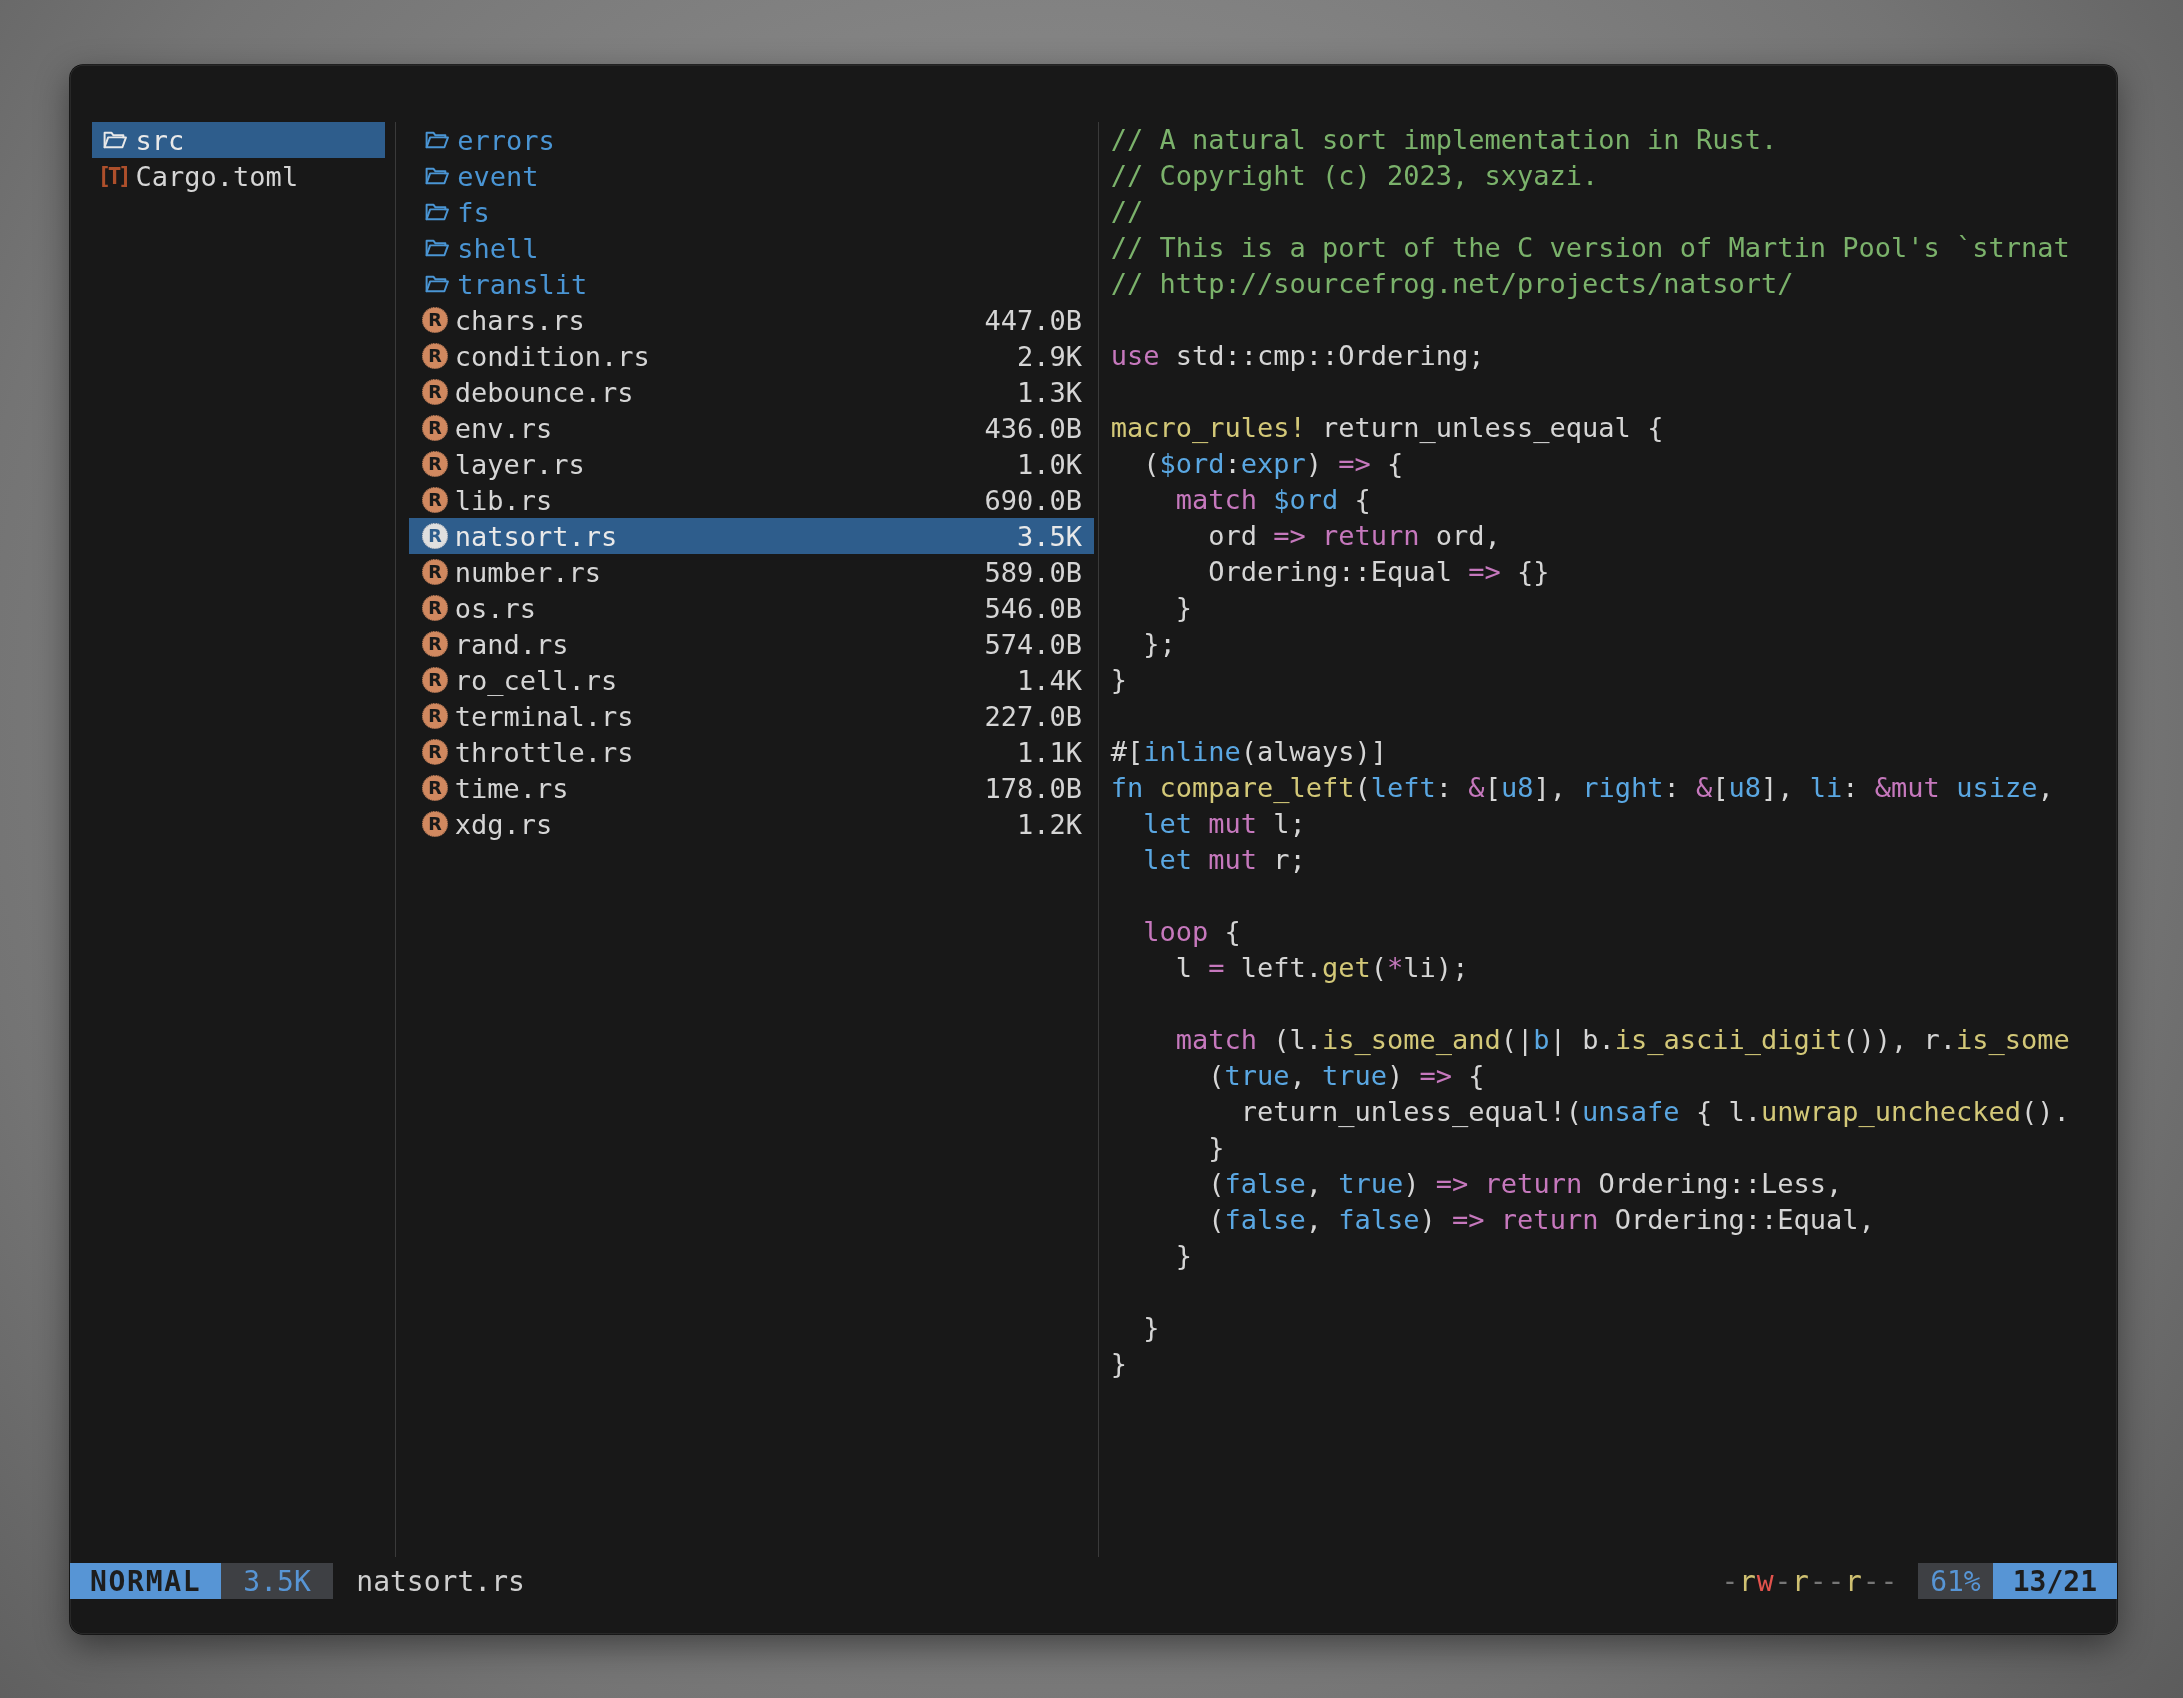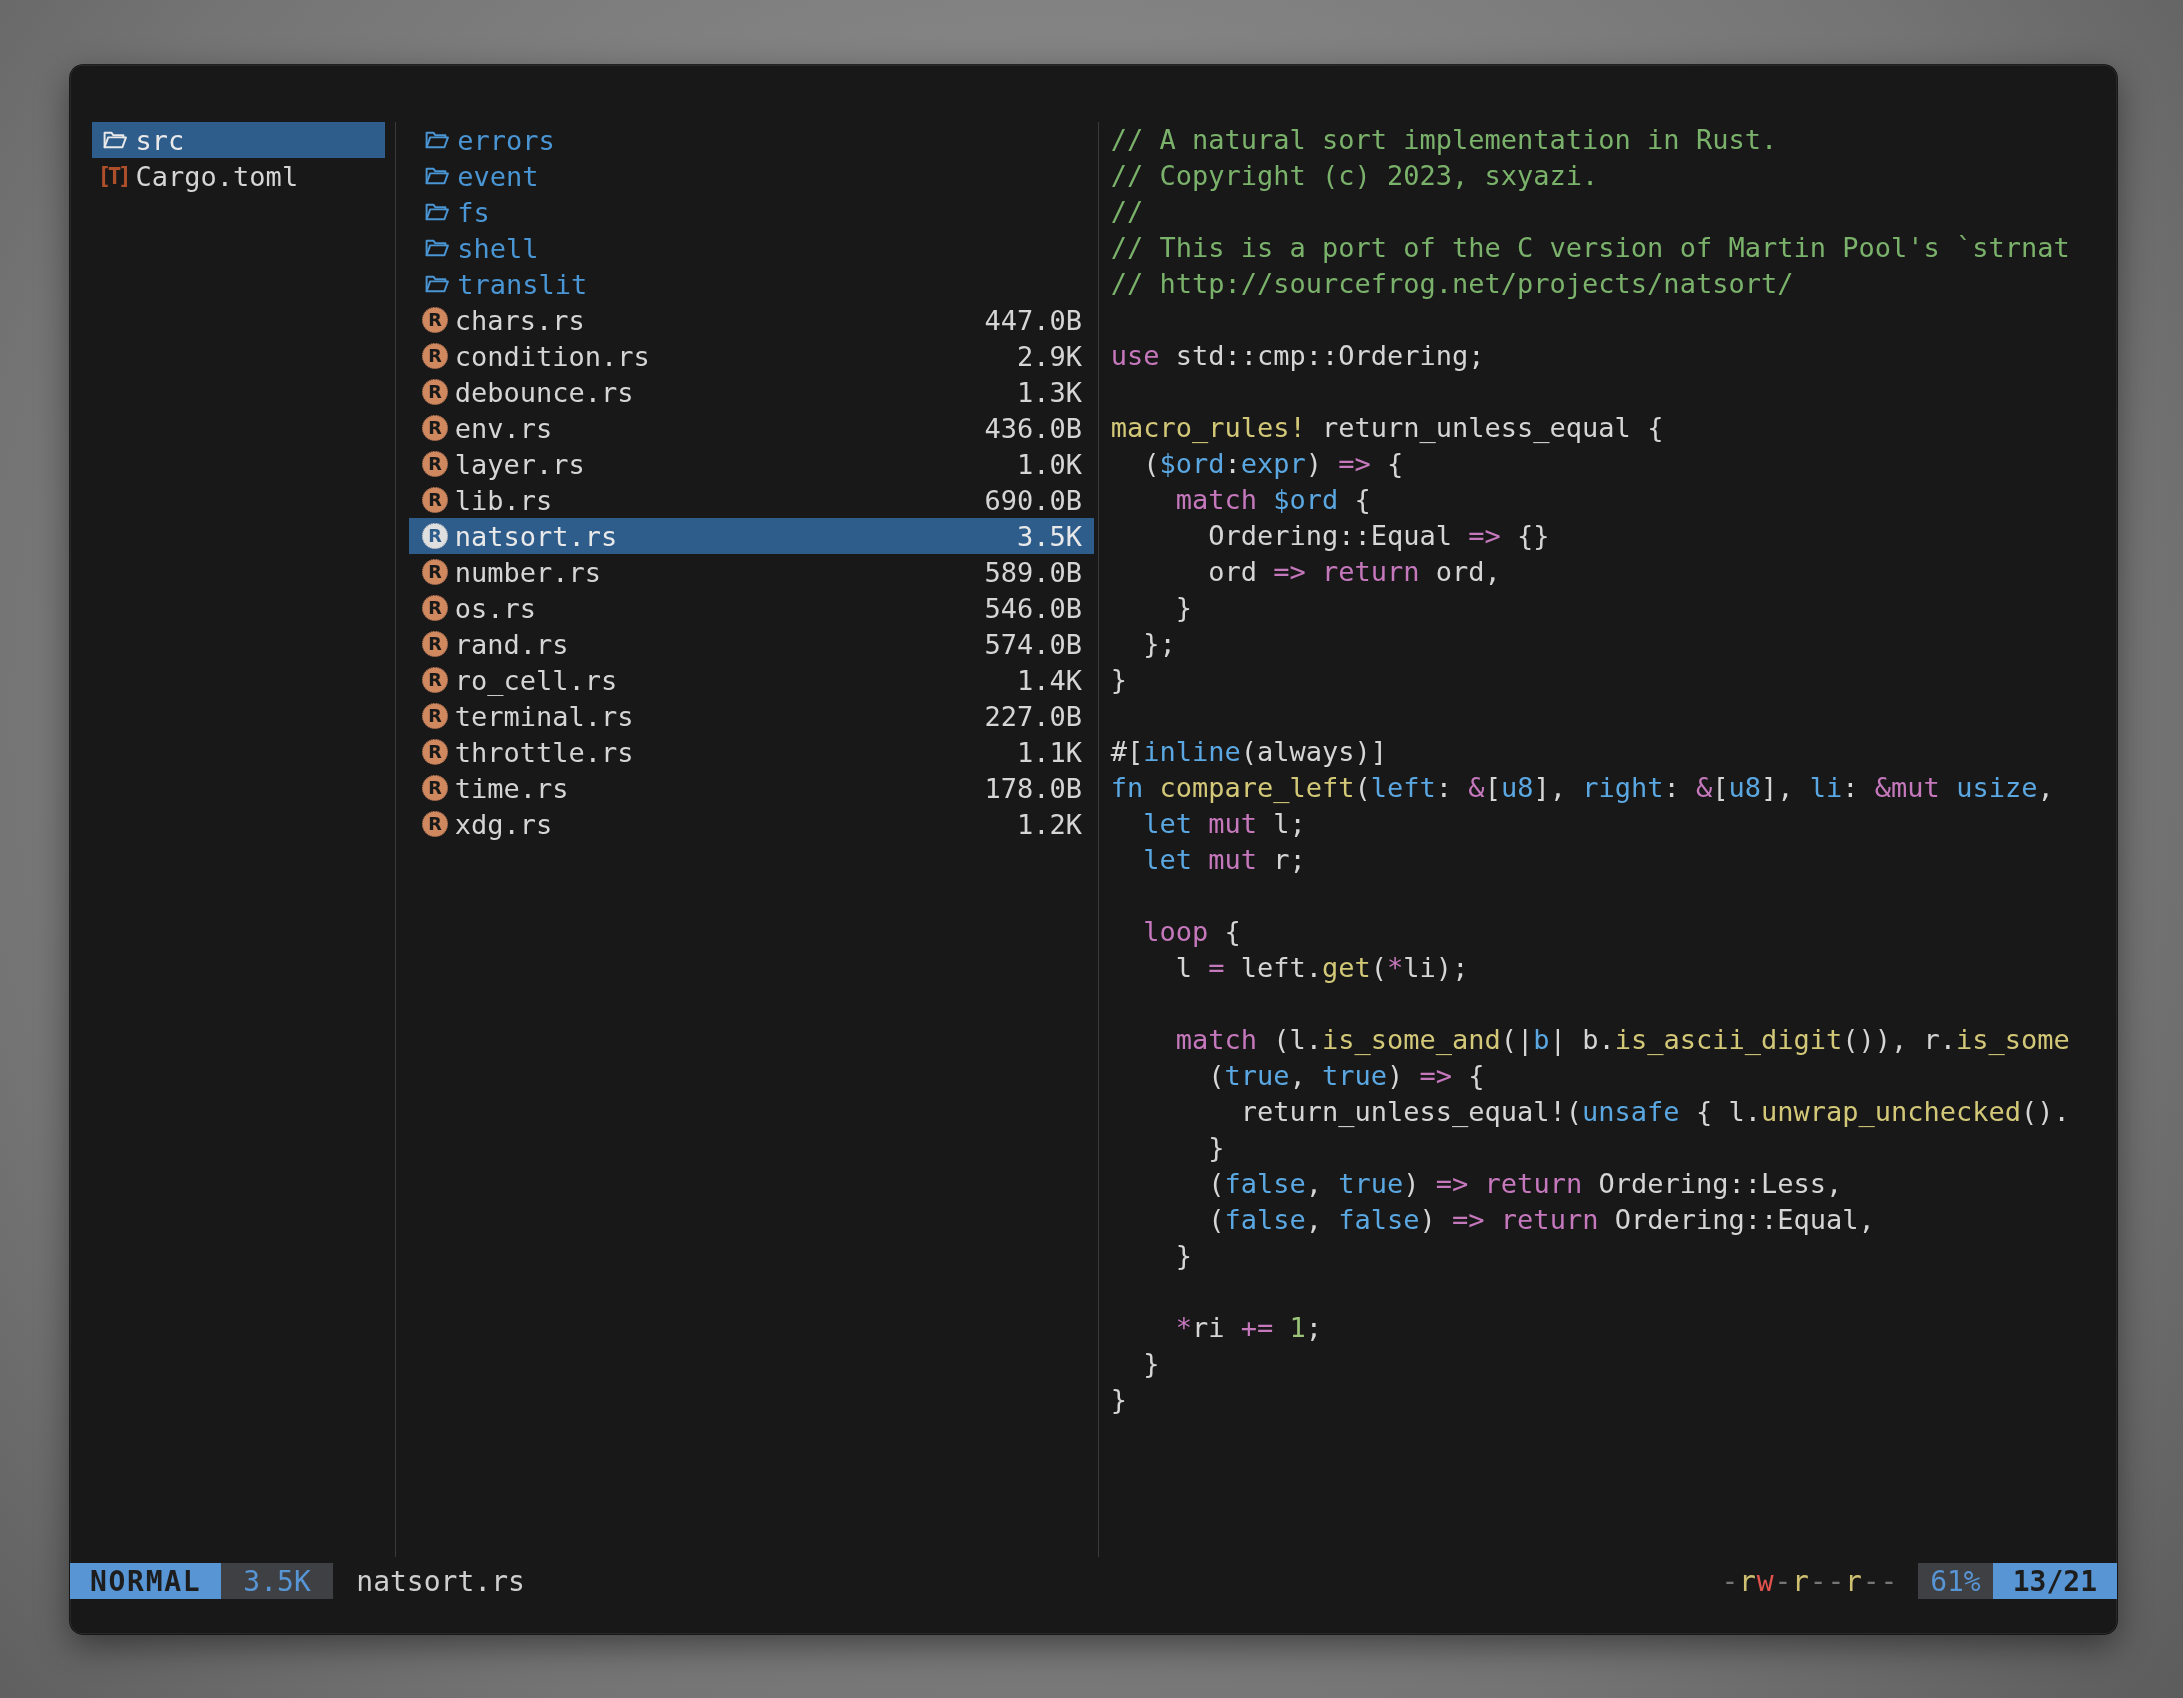--- a/index.html
+++ b/index.html
@@ -267,43 +267,42 @@
         <div class="code-line"><span class="tok-c">// Copyright (c) 2023, sxyazi.</span></div>
         <div class="code-line"><span class="tok-c">//</span></div>
         <div class="code-line"><span class="tok-c">// This is a port of the C version of Martin Pool's `strnat</span></div>
         <div class="code-line"><span class="tok-c">// http://sourcefrog.net/projects/natsort/</span></div>
         <div class="code-line"></div>
         <div class="code-line"><span class="tok-m">use</span><span class="tok-w"> std::cmp::Ordering;</span></div>
         <div class="code-line"></div>
         <div class="code-line"><span class="tok-y">macro_rules!</span><span class="tok-w"> return_unless_equal {</span></div>
         <div class="code-line"><span class="tok-w">  (</span><span class="tok-b">$ord</span><span class="tok-w">:</span><span class="tok-b">expr</span><span class="tok-w">) </span><span class="tok-m">=&gt;</span><span class="tok-w"> {</span></div>
         <div class="code-line"><span class="tok-w">    </span><span class="tok-m">match</span><span class="tok-w"> </span><span class="tok-b">$ord</span><span class="tok-w"> {</span></div>
+        <div class="code-line"><span class="tok-w">      ord </span><span class="tok-m">=&gt;</span><span class="tok-w"> </span><span class="tok-m">return</span><span class="tok-w"> ord,</span></div>
         <div class="code-line"><span class="tok-w">      Ordering::Equal </span><span class="tok-m">=&gt;</span><span class="tok-w"> {}</span></div>
-        <div class="code-line"><span class="tok-w">      ord </span><span class="tok-m">=&gt;</span><span class="tok-w"> </span><span class="tok-m">return</span><span class="tok-w"> ord,</span></div>
         <div class="code-line"><span class="tok-w">    }</span></div>
         <div class="code-line"><span class="tok-w">  };</span></div>
         <div class="code-line"><span class="tok-w">}</span></div>
         <div class="code-line"></div>
         <div class="code-line"><span class="tok-w">#[</span><span class="tok-b">inline</span><span class="tok-w">(always)]</span></div>
         <div class="code-line"><span class="tok-b">fn</span><span class="tok-w"> </span><span class="tok-y">compare_left</span><span class="tok-w">(</span><span class="tok-b">left</span><span class="tok-w">: </span><span class="tok-m">&amp;</span><span class="tok-w">[</span><span class="tok-b">u8</span><span class="tok-w">], </span><span class="tok-b">right</span><span class="tok-w">: </span><span class="tok-m">&amp;</span><span class="tok-w">[</span><span class="tok-b">u8</span><span class="tok-w">], </span><span class="tok-b">li</span><span class="tok-w">: </span><span class="tok-m">&amp;mut</span><span class="tok-w"> </span><span class="tok-b">usize</span><span class="tok-w">,</span></div>
         <div class="code-line"><span class="tok-w">  </span><span class="tok-b">let</span><span class="tok-w"> </span><span class="tok-m">mut</span><span class="tok-w"> l;</span></div>
         <div class="code-line"><span class="tok-w">  </span><span class="tok-b">let</span><span class="tok-w"> </span><span class="tok-m">mut</span><span class="tok-w"> r;</span></div>
         <div class="code-line"></div>
         <div class="code-line"><span class="tok-w">  </span><span class="tok-m">loop</span><span class="tok-w"> {</span></div>
         <div class="code-line"><span class="tok-w">    l </span><span class="tok-m">=</span><span class="tok-w"> left.</span><span class="tok-y">get</span><span class="tok-w">(</span><span class="tok-m">*</span><span class="tok-w">li);</span></div>
         <div class="code-line"></div>
         <div class="code-line"><span class="tok-w">    </span><span class="tok-m">match</span><span class="tok-w"> (l.</span><span class="tok-y">is_some_and</span><span class="tok-w">(|</span><span class="tok-b">b</span><span class="tok-w">| b.</span><span class="tok-y">is_ascii_digit</span><span class="tok-w">()), r.</span><span class="tok-y">is_some</span></div>
         <div class="code-line"><span class="tok-w">      (</span><span class="tok-b">true</span><span class="tok-w">, </span><span class="tok-b">true</span><span class="tok-w">) </span><span class="tok-m">=&gt;</span><span class="tok-w"> {</span></div>
         <div class="code-line"><span class="tok-w">        return_unless_equal!(</span><span class="tok-b">unsafe</span><span class="tok-w"> { l.</span><span class="tok-y">unwrap_unchecked</span><span class="tok-w">().</span></div>
         <div class="code-line"><span class="tok-w">      }</span></div>
         <div class="code-line"><span class="tok-w">      (</span><span class="tok-b">false</span><span class="tok-w">, </span><span class="tok-b">true</span><span class="tok-w">) </span><span class="tok-m">=&gt;</span><span class="tok-w"> </span><span class="tok-m">return</span><span class="tok-w"> Ordering::Less,</span></div>
         <div class="code-line"><span class="tok-w">      (</span><span class="tok-b">false</span><span class="tok-w">, </span><span class="tok-b">false</span><span class="tok-w">) </span><span class="tok-m">=&gt;</span><span class="tok-w"> </span><span class="tok-m">return</span><span class="tok-w"> Ordering::Equal,</span></div>
         <div class="code-line"><span class="tok-w">    }</span></div>
         <div class="code-line"></div>
-        <div class="code-line"><span class="tok-w">    </span><span class="tok-m">*</span><span class="tok-w">ri </span><span class="tok-m">+=</span><span class="tok-w"> </span><span class="tok-g">1</span><span class="tok-w">;</span></div>
         <div class="code-line"><span class="tok-w">  }</span></div>
         <div class="code-line"><span class="tok-w">}</span></div>
       </section>
   </div>
   <footer class="statusbar">
     <span class="badge badge-mode">NORMAL</span>
     <span class="badge badge-size">3.5K</span>
     <span class="status-filename">natsort.rs</span>
     <span class="spacer"></span>
     <span class="permissions" id="permissions">

